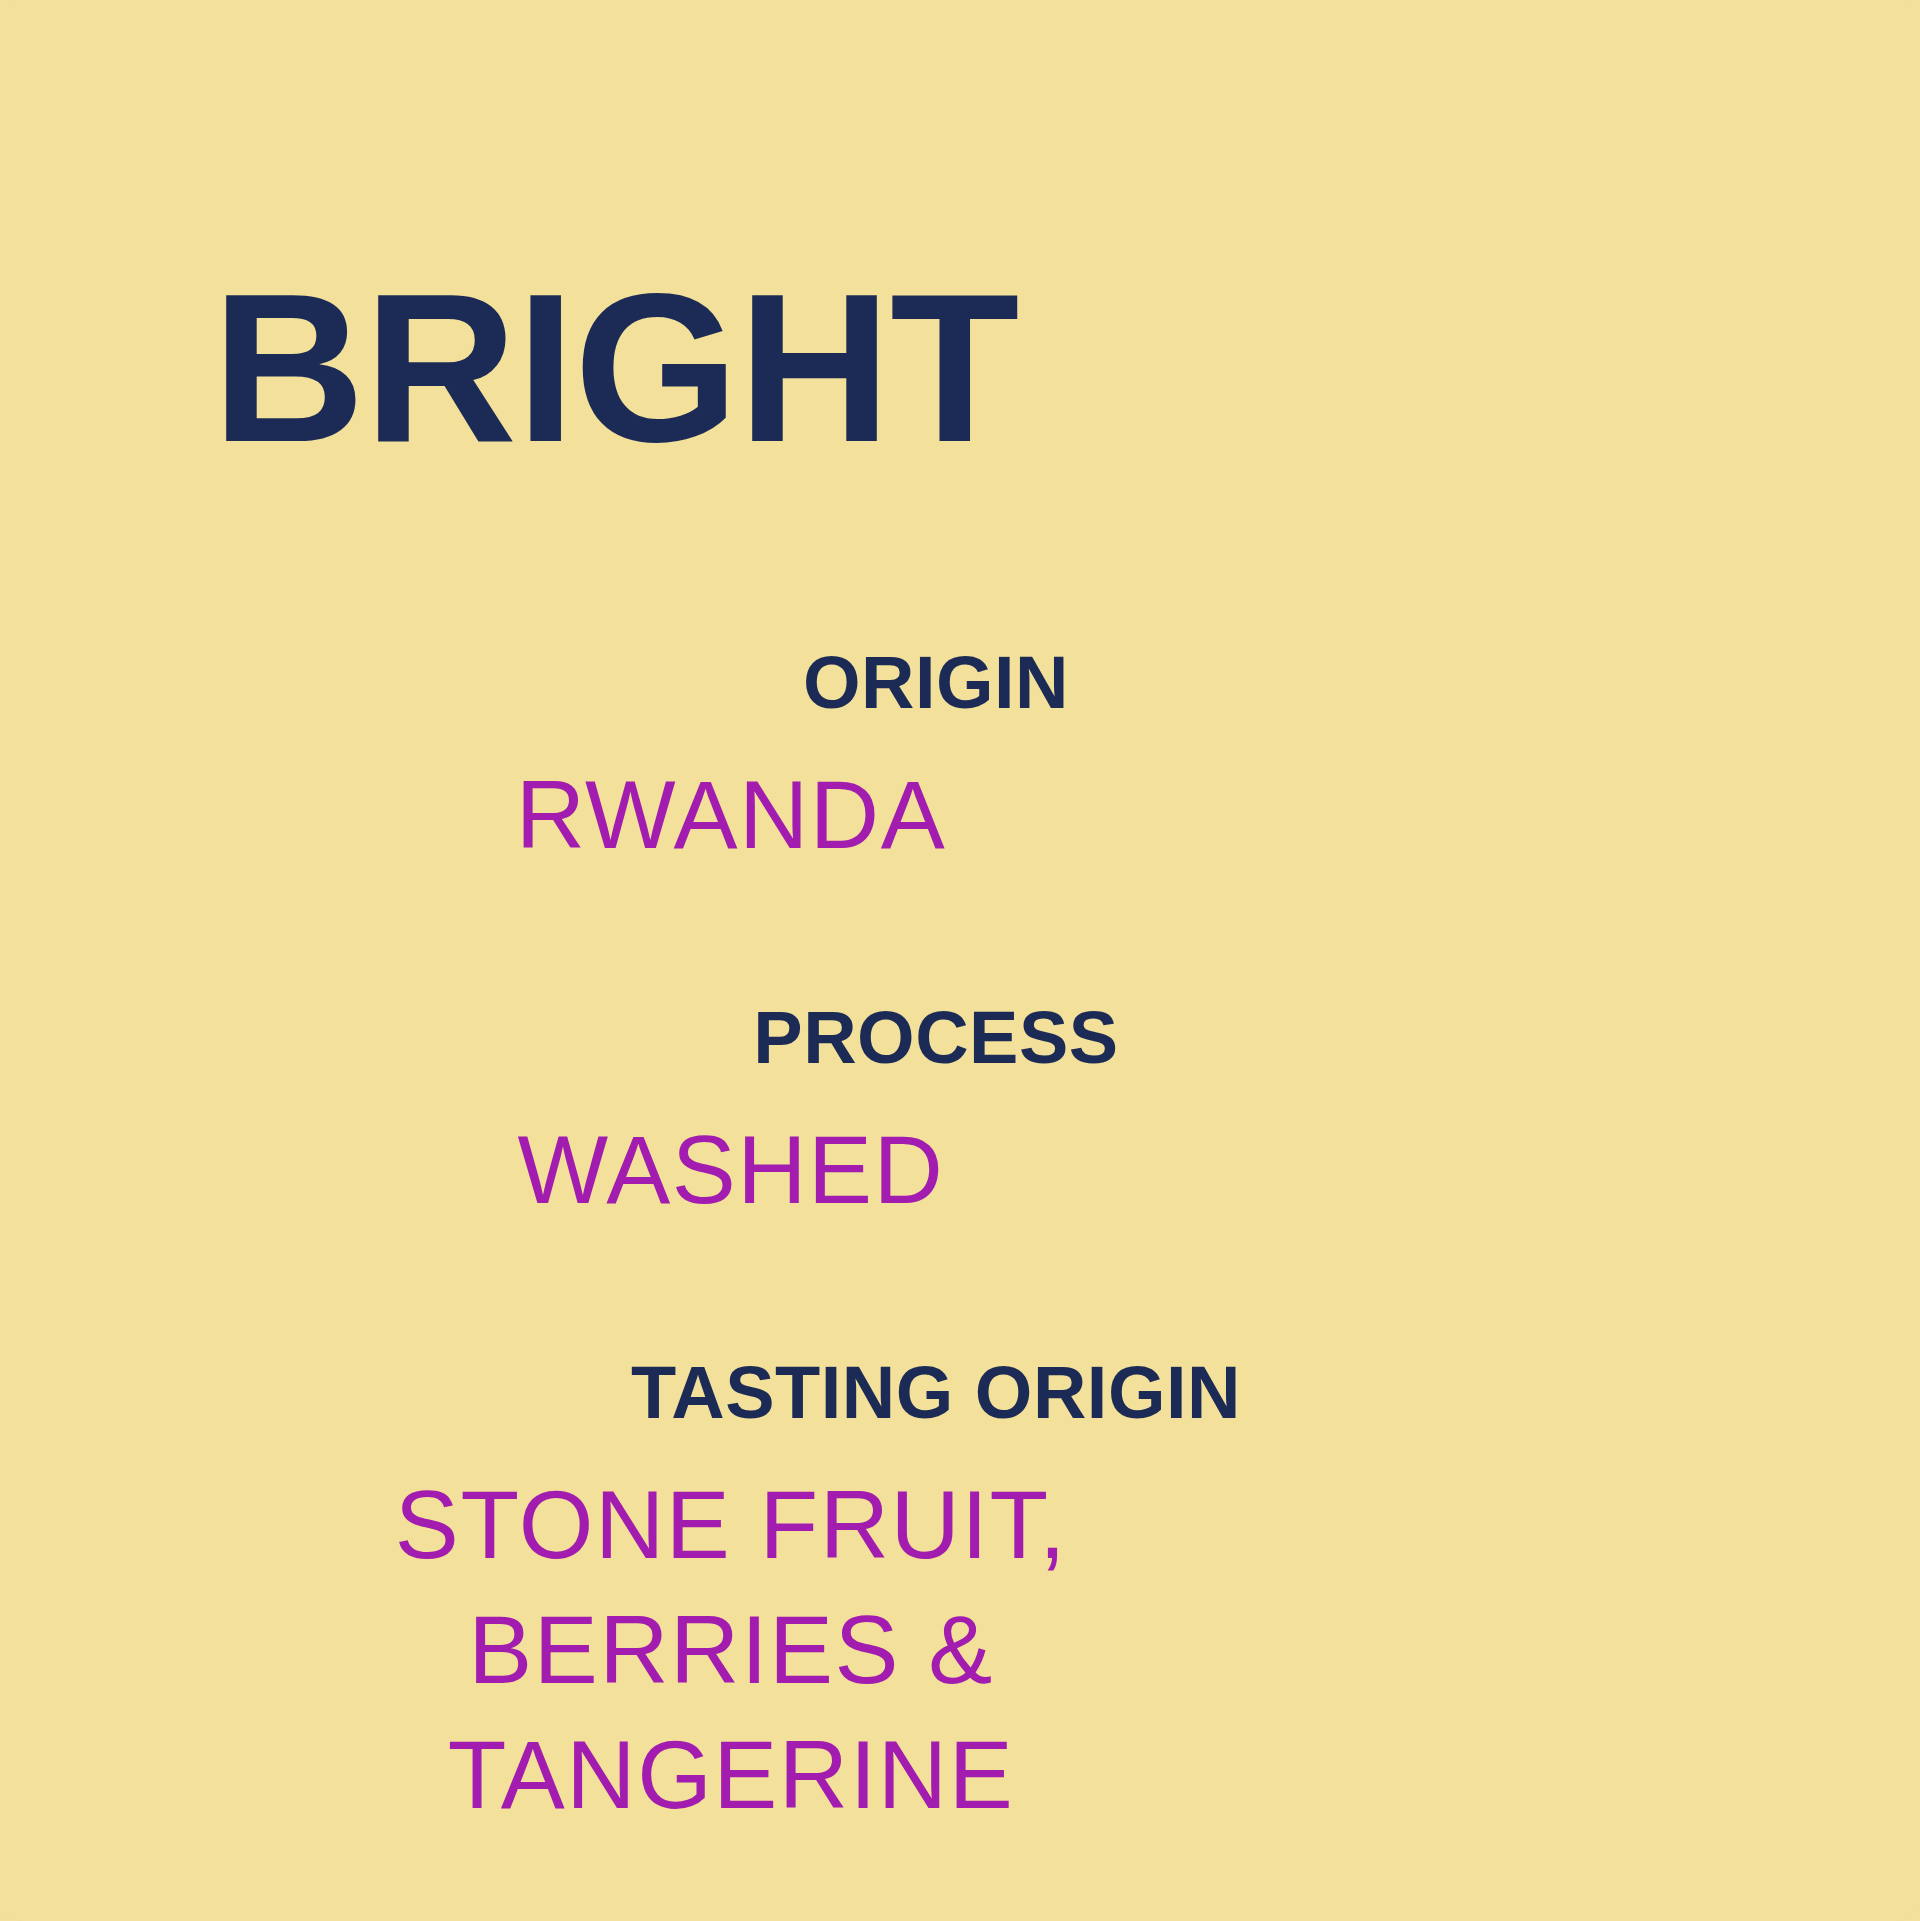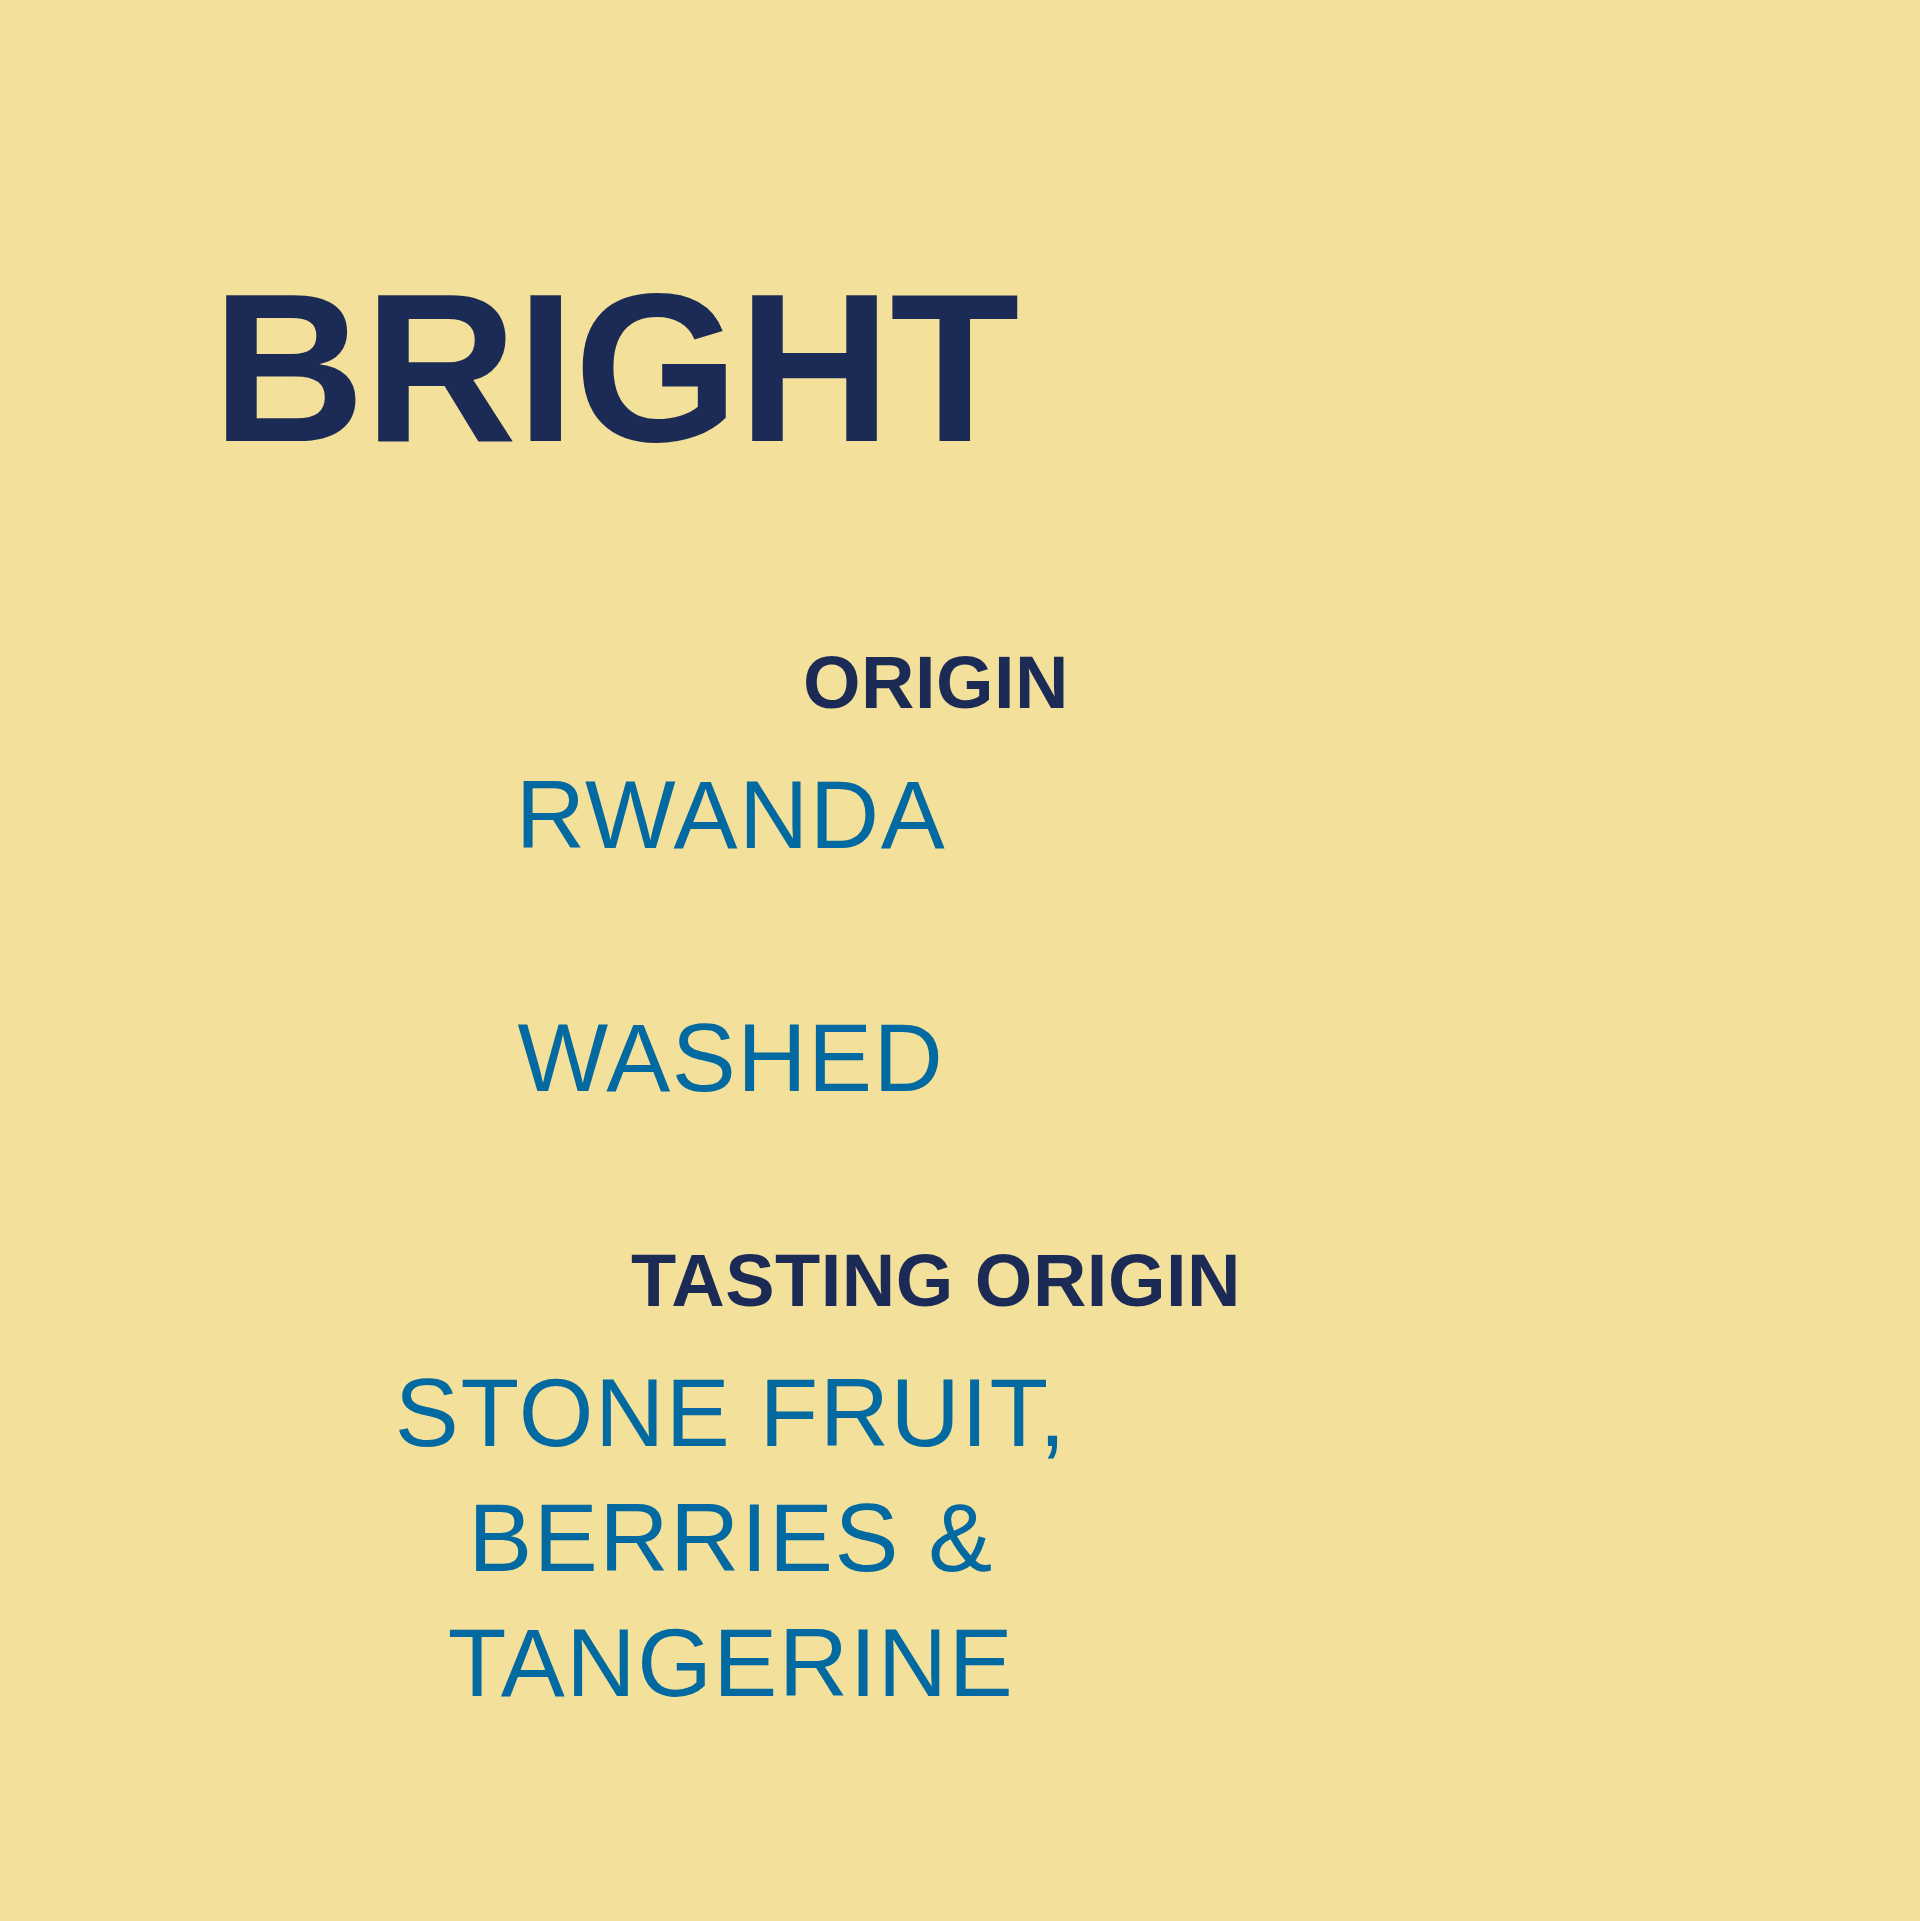--- a/index.html
+++ b/index.html
@@ -64,21 +64,21 @@
     color: #1b2b55;
     margin: 0 0 26px 0;
     white-space: nowrap;
   }
 
   .spec-value {
     font-size: 96px;
     line-height: 125px;
     font-weight: 300;
     letter-spacing: 1.5px;
-    color: #0369a1;
+    color: #a21caf;
     margin: 0;
     max-width: 1090px;
   }
 
   .spec-value.wrap {
     white-space: normal;
   }
 </style>
 </head>
 <body>
@@ -88,20 +88,21 @@
   <div class="title">BRIGHT</div>
 
   <div class="specs">
 
     <div class="spec-group">
       <div class="spec-label">ORIGIN</div>
       <div class="spec-value">RWANDA</div>
     </div>
 
     <div class="spec-group">
+      <div class="spec-label">PROCESS</div>
       <div class="spec-value">WASHED</div>
     </div>
 
     <div class="spec-group">
       <div class="spec-label">TASTING ORIGIN</div>
       <div class="spec-value wrap">STONE FRUIT, BERRIES &amp; TANGERINE</div>
     </div>
 
   </div>
 </div>

